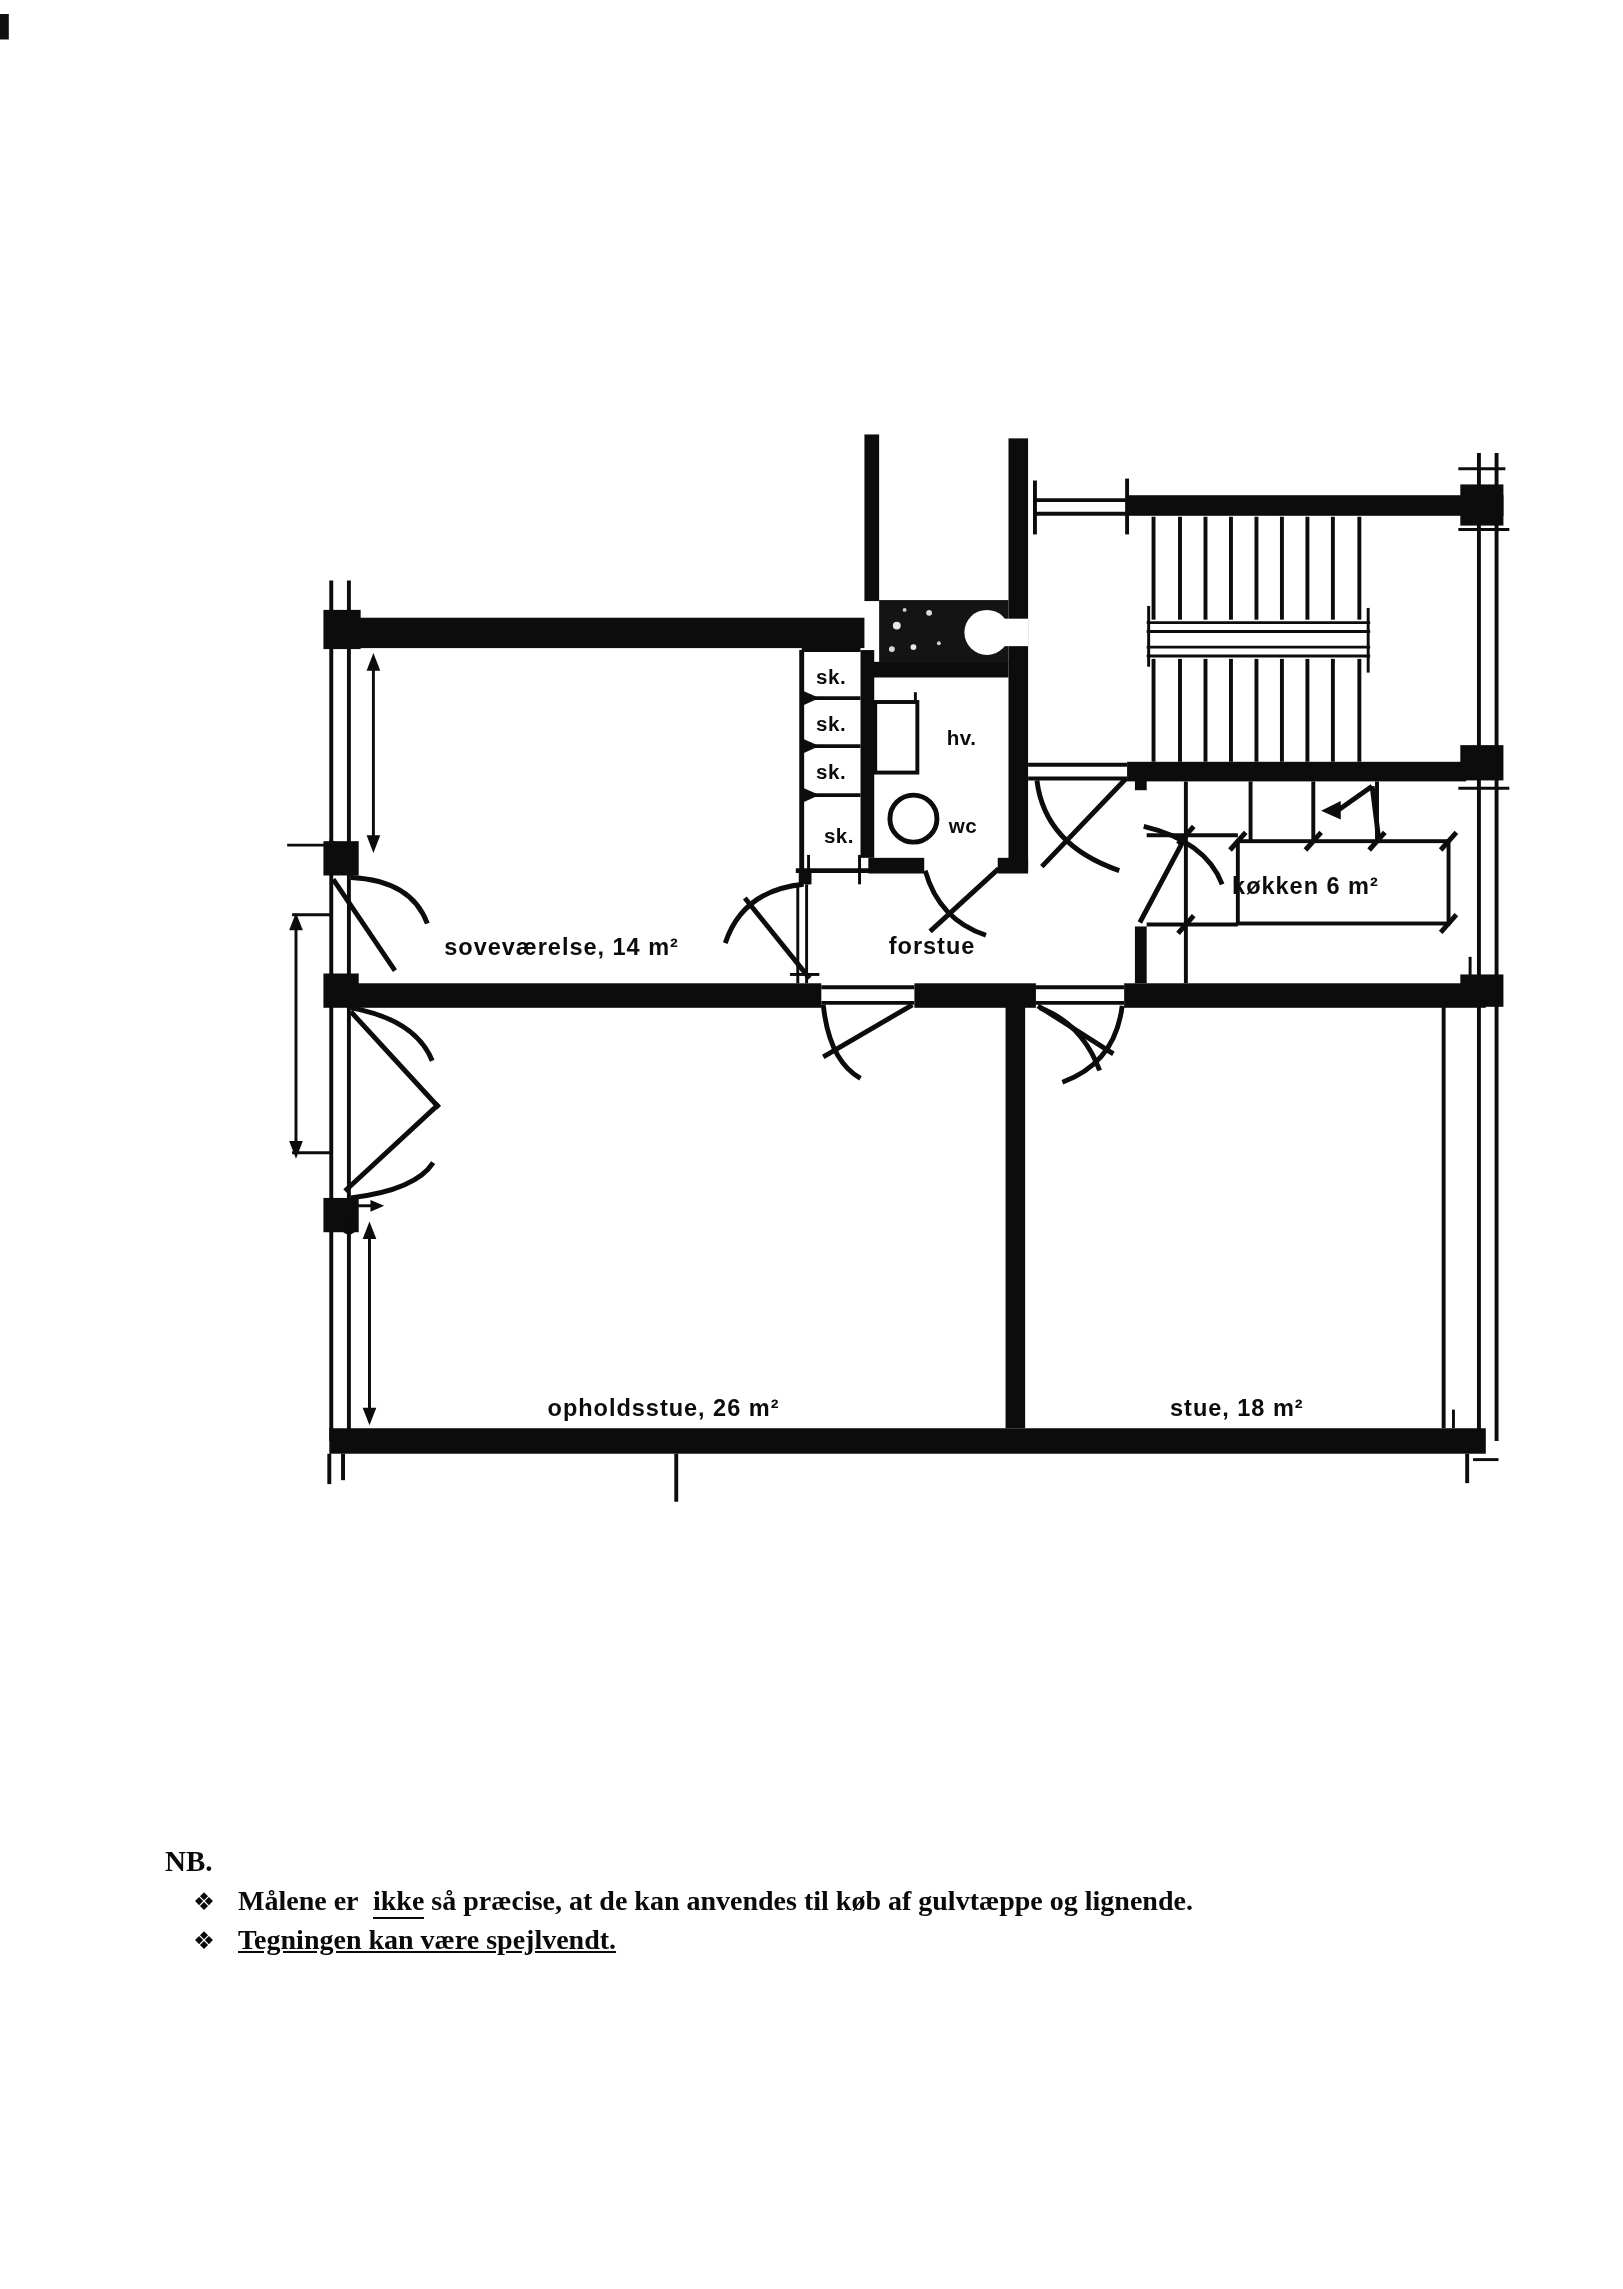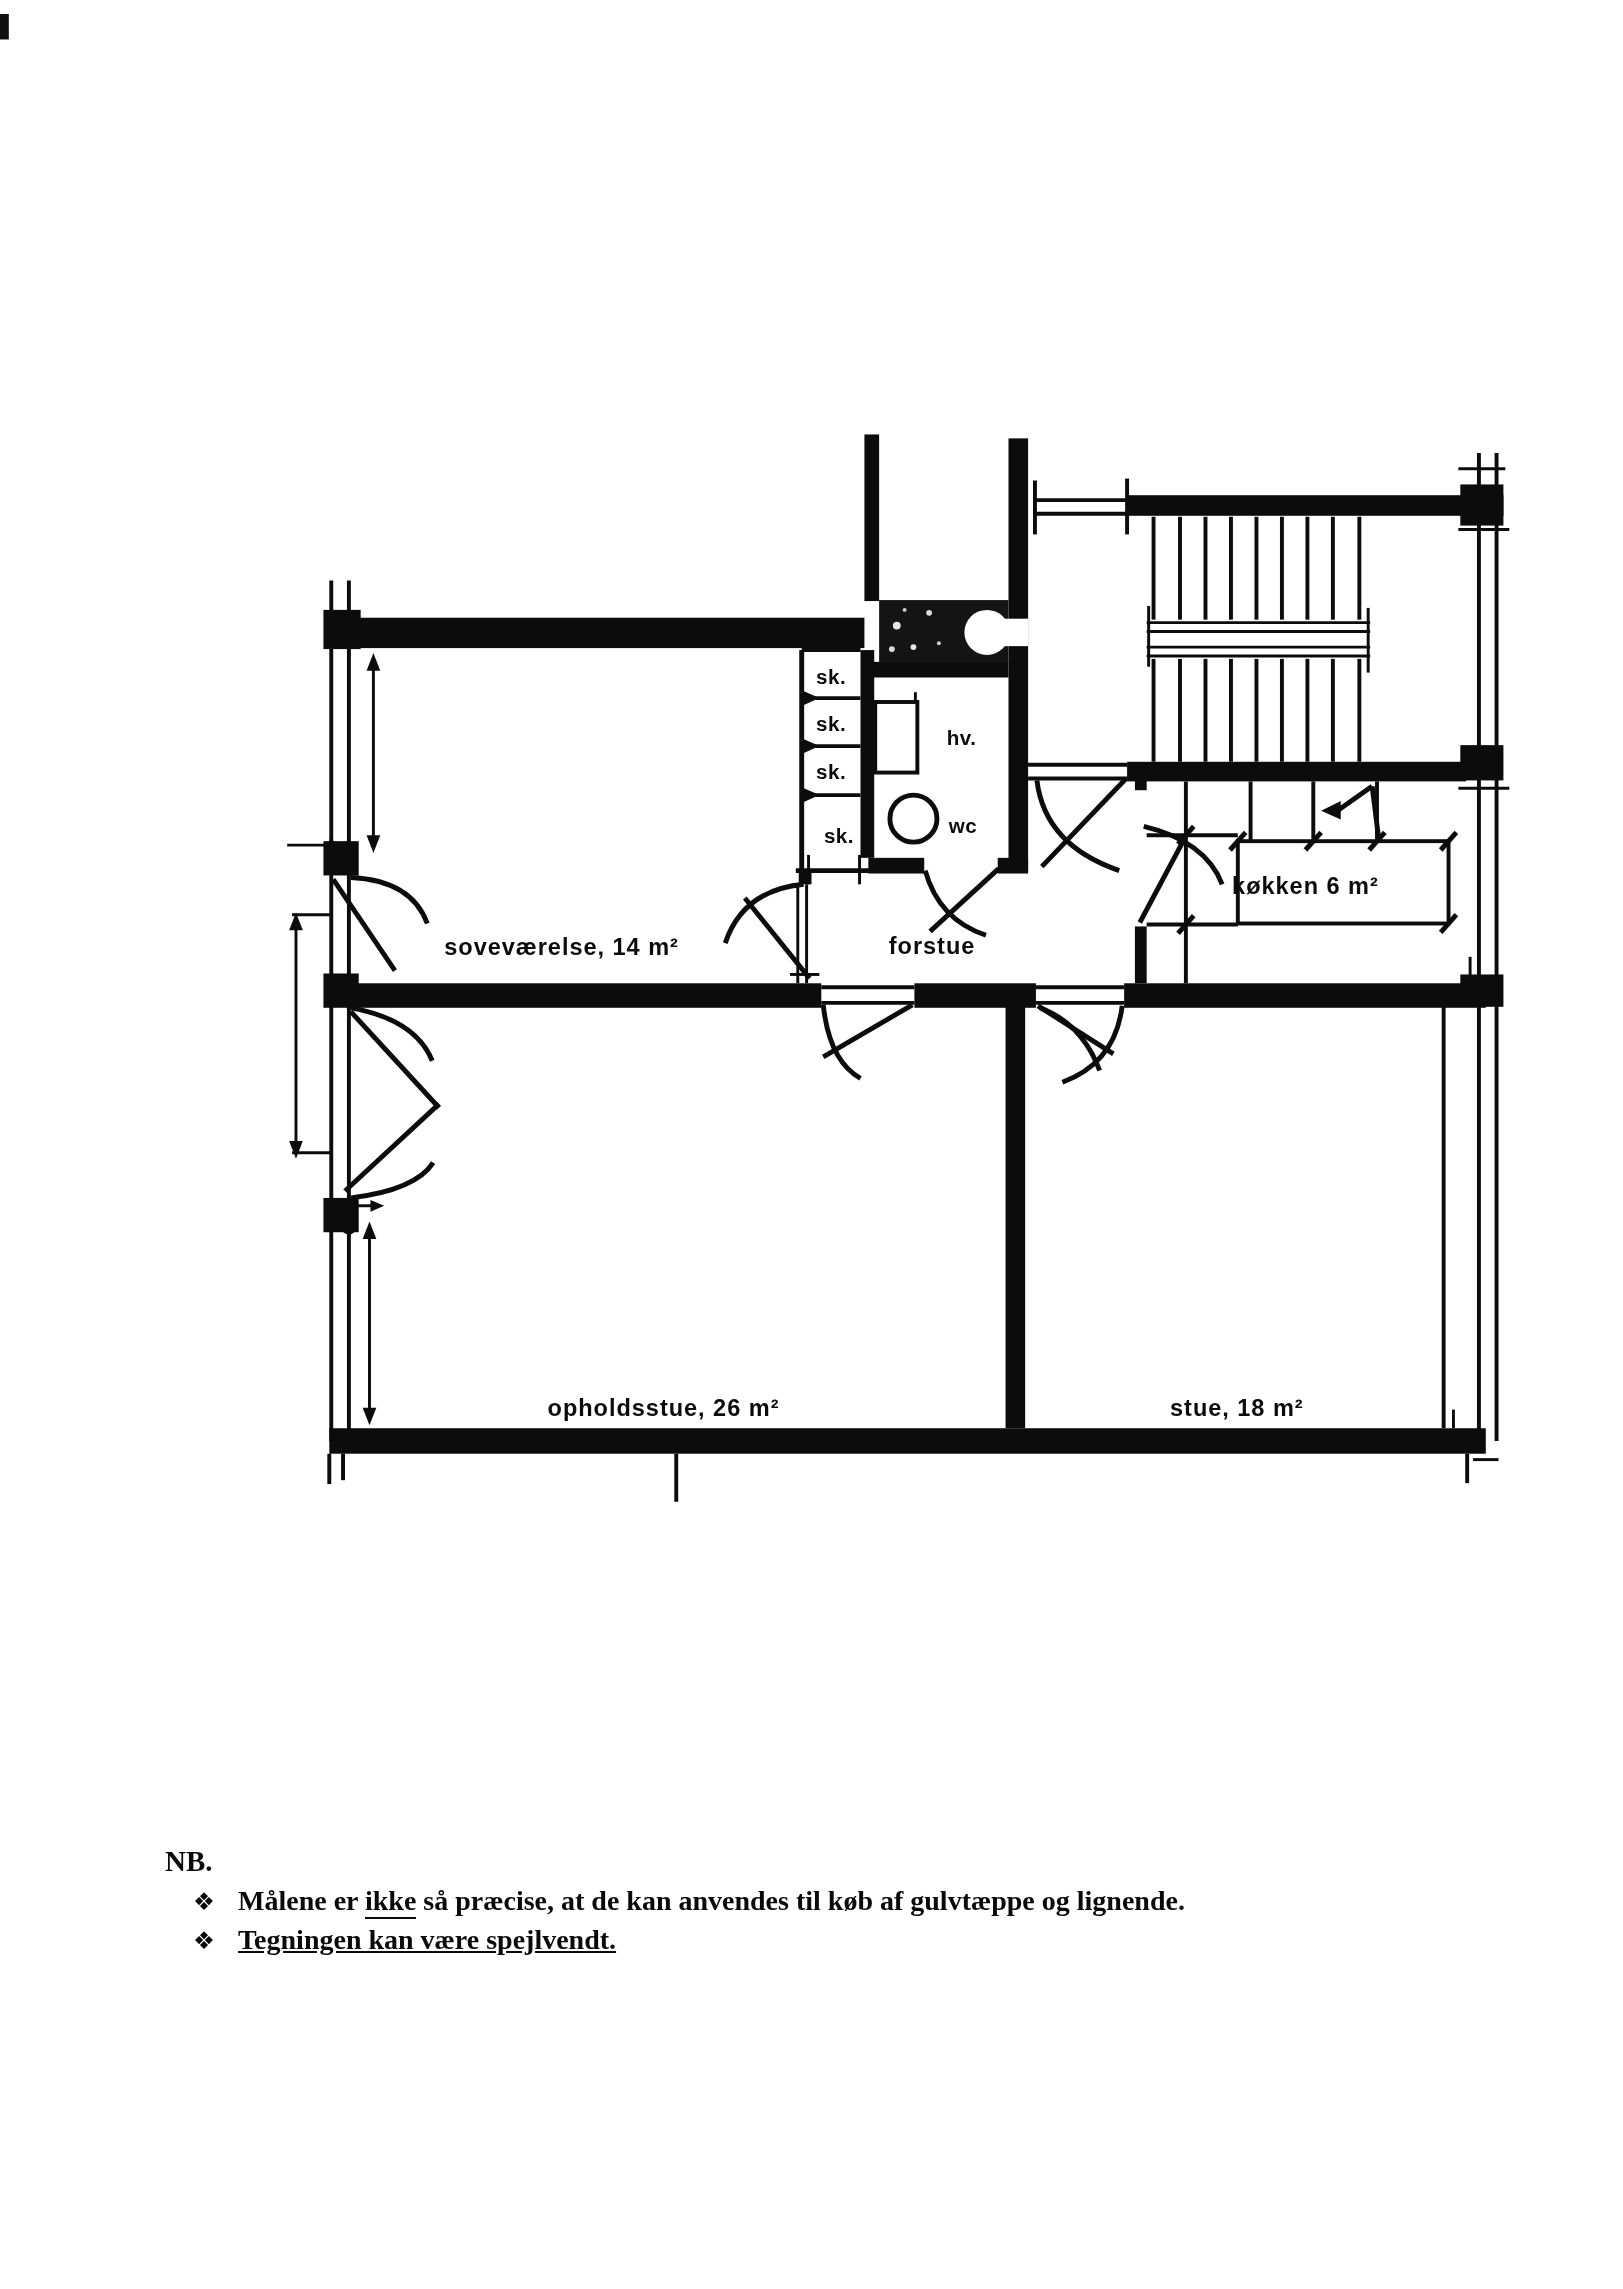--- a/index.html
+++ b/index.html
@@ -29,21 +29,21 @@
     font-size:28px;font-weight:bold;line-height:33px;
     white-space:nowrap;
   }
   .note-line-1{top:1884px;}
   .note-line-2{top:1923px;text-decoration:underline;}
   .bullet{
     display:inline-block;width:45px;
     font-family:"DejaVu Sans", sans-serif;
     font-size:24.5px;vertical-align:baseline;
   }
-  .ul{border-bottom:2.9px solid #0a0a0a;padding-bottom:1px;}
+  .ul{border-bottom:2.9px solid #0a0a0a;padding-bottom:1px;margin-left:8px;}
 </style>
 </head>
 <body>
 
 <div class="page">
 
   <svg class="plan-svg" width="1623" height="2290" viewBox="0 0 1656 2336">
 
     <rect x="0" y="14" width="9" height="26" fill="#111"></rect>
 

